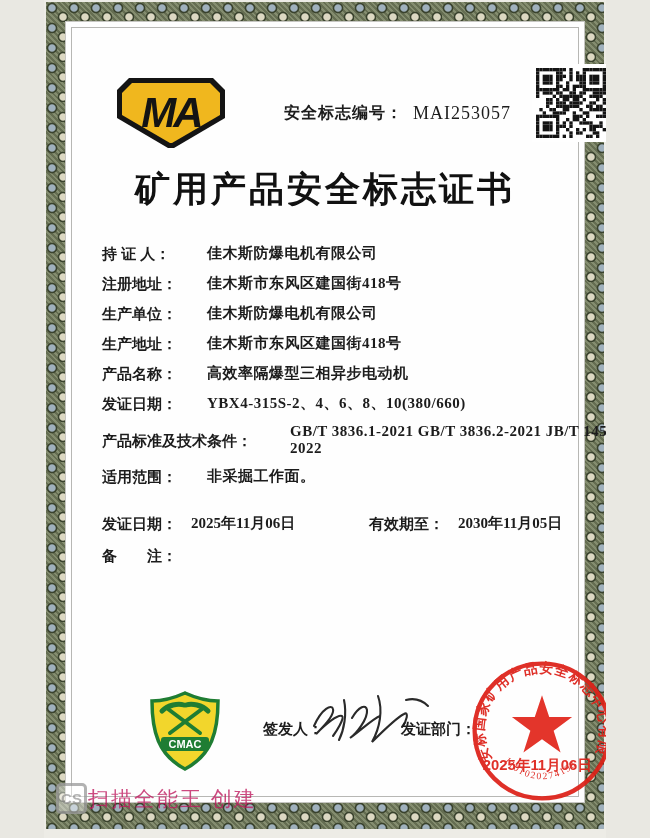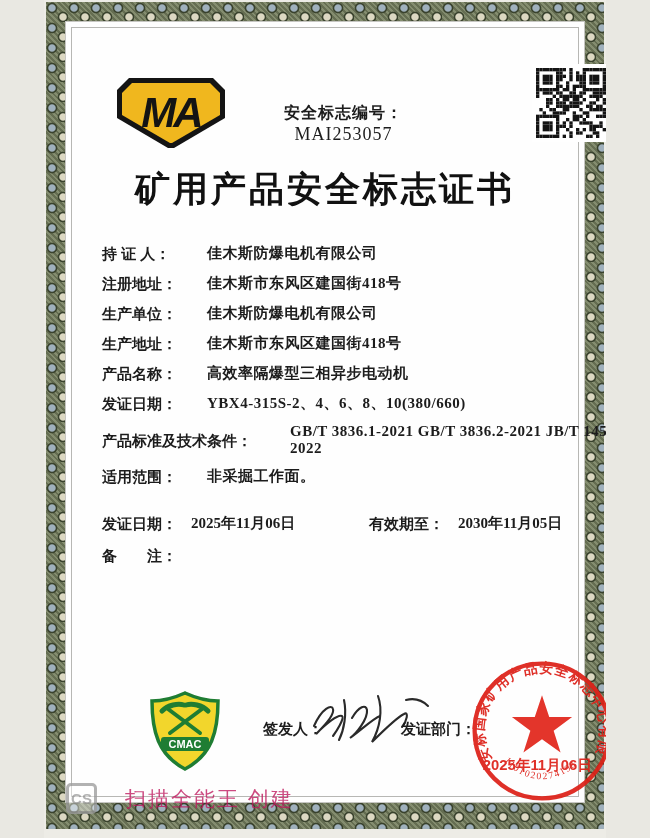--- a/index.html
+++ b/index.html
@@ -24,21 +24,21 @@
     position:absolute;left:22px;top:22px;right:22px;bottom:36px;
     background:#fefefe;box-shadow:0 0 0 1px #c6c6c2;
   }
   .frameline{
     position:absolute;left:27px;top:27px;right:27px;bottom:41px;
     border:1px solid #b7b7b4;pointer-events:none;
   }
   .abs{position:absolute;}
   
   .ma-logo{left:73px;top:78px;width:108px;height:70px;}
-  .certno{left:240px;top:103px;display:flex;align-items:center;gap:0;white-space:nowrap;flex-direction:column;}
+  .certno{left:240px;top:103px;display:flex;align-items:flex-end;gap:10px;white-space:nowrap;}
   .certno .lbl{font-size:16px;font-weight:bold;letter-spacing:1px;}
   .certno .val{font-family:"Liberation Serif",serif;font-size:18px;letter-spacing:1px;}
   .qr{left:488px;top:64px;width:78px;height:78px;background:#fff;display:flex;align-items:center;justify-content:center;}
   .title{
     left:0;right:0;top:166px;text-align:center;
     font-family:"Liberation Serif",serif;font-weight:bold;
     font-size:35px;letter-spacing:3px;color:#111;
   }
   
   .fields{left:58px;top:243px;width:537px;font-size:15px;}
@@ -62,21 +62,21 @@
     letter-spacing:.2px;color:#151515;
   }
   
   .cmac{left:104px;top:691px;width:74px;height:80px;}
   .signer{left:219px;top:720px;font-size:15px;font-weight:bold;}
   .sig{left:262px;top:688px;width:130px;height:62px;}
   .dept{left:357px;top:720px;font-size:15px;font-weight:bold;text-align:right;}
   .seal{left:424px;top:655px;width:148px;height:152px;opacity:.93;}
   
   .wm{
-    left:22px;top:783px;display:flex;align-items:center;gap:28px;
+    left:12px;top:783px;display:flex;align-items:center;gap:1px;
     opacity:.78;z-index:30;
   }
   .wm .badge{
     width:25px;height:25px;border:3px solid #9d9d9d;border-radius:5px;
     display:flex;align-items:center;justify-content:center;
     font-size:15px;font-weight:bold;color:#9d9d9d;background:rgba(255,255,255,.55);
   }
   .wm .wtext{font-size:21px;color:#be185d;letter-spacing:2px;white-space:nowrap;}
 </style>
 </head>

